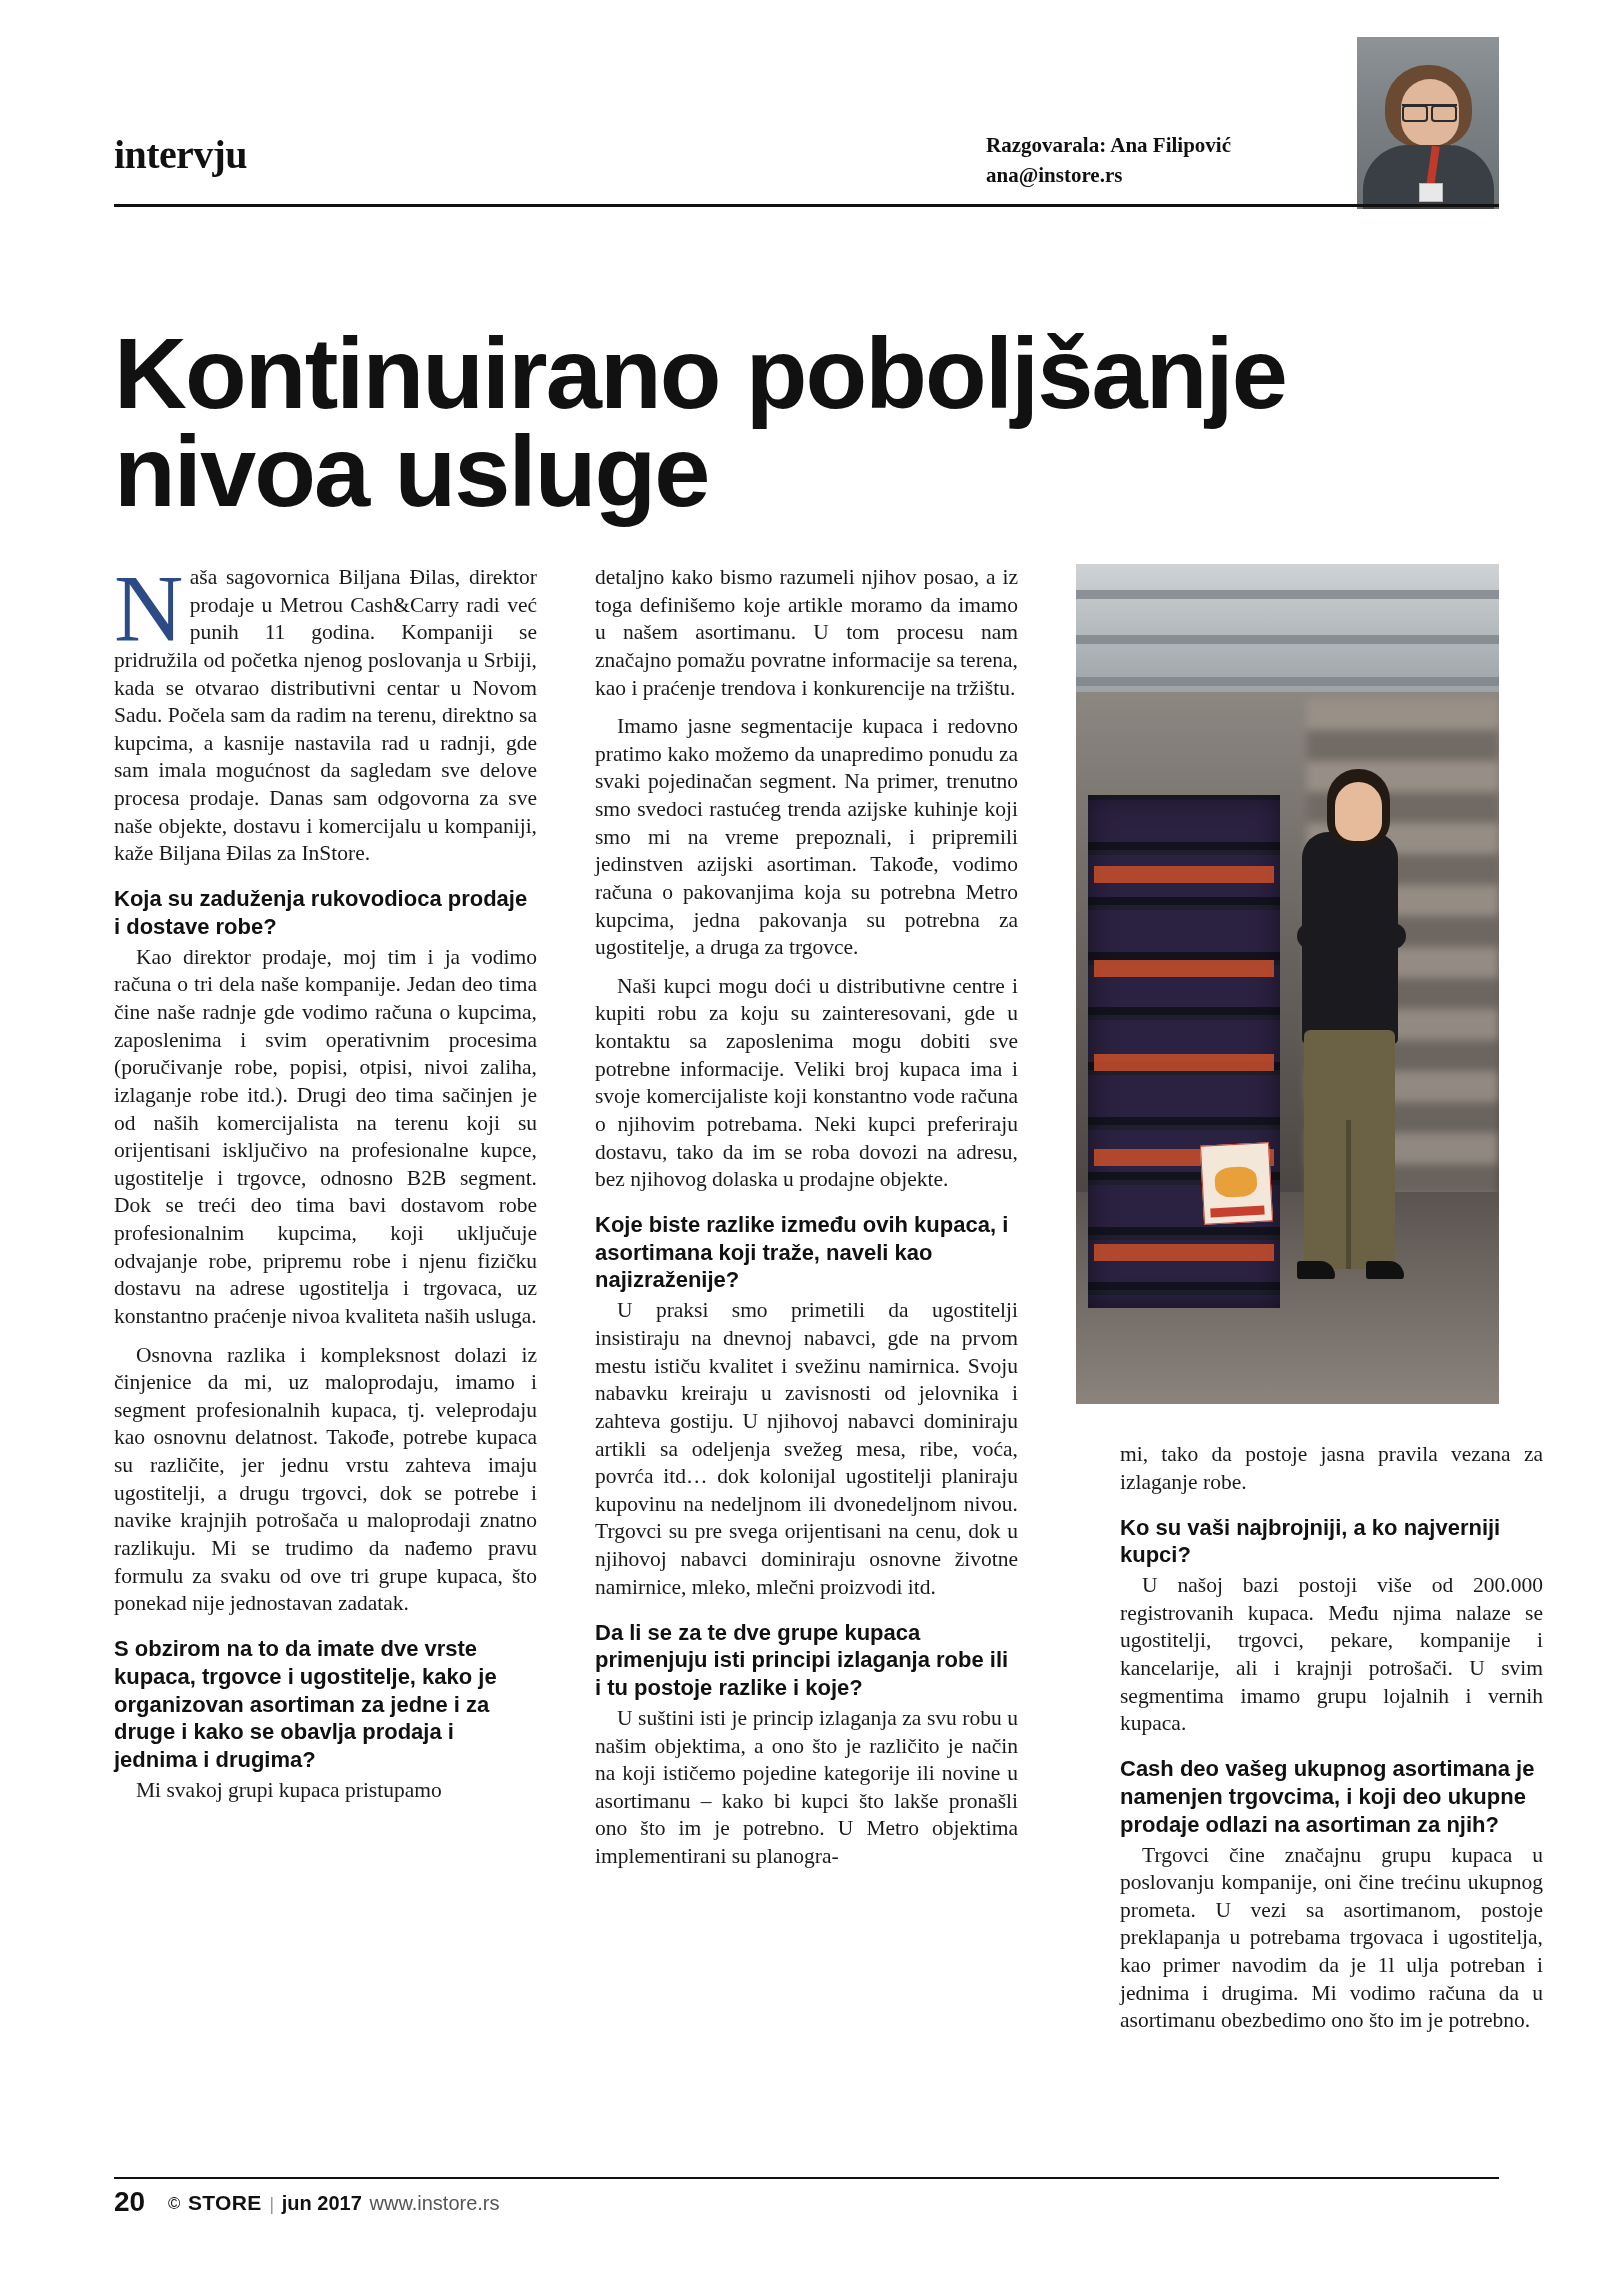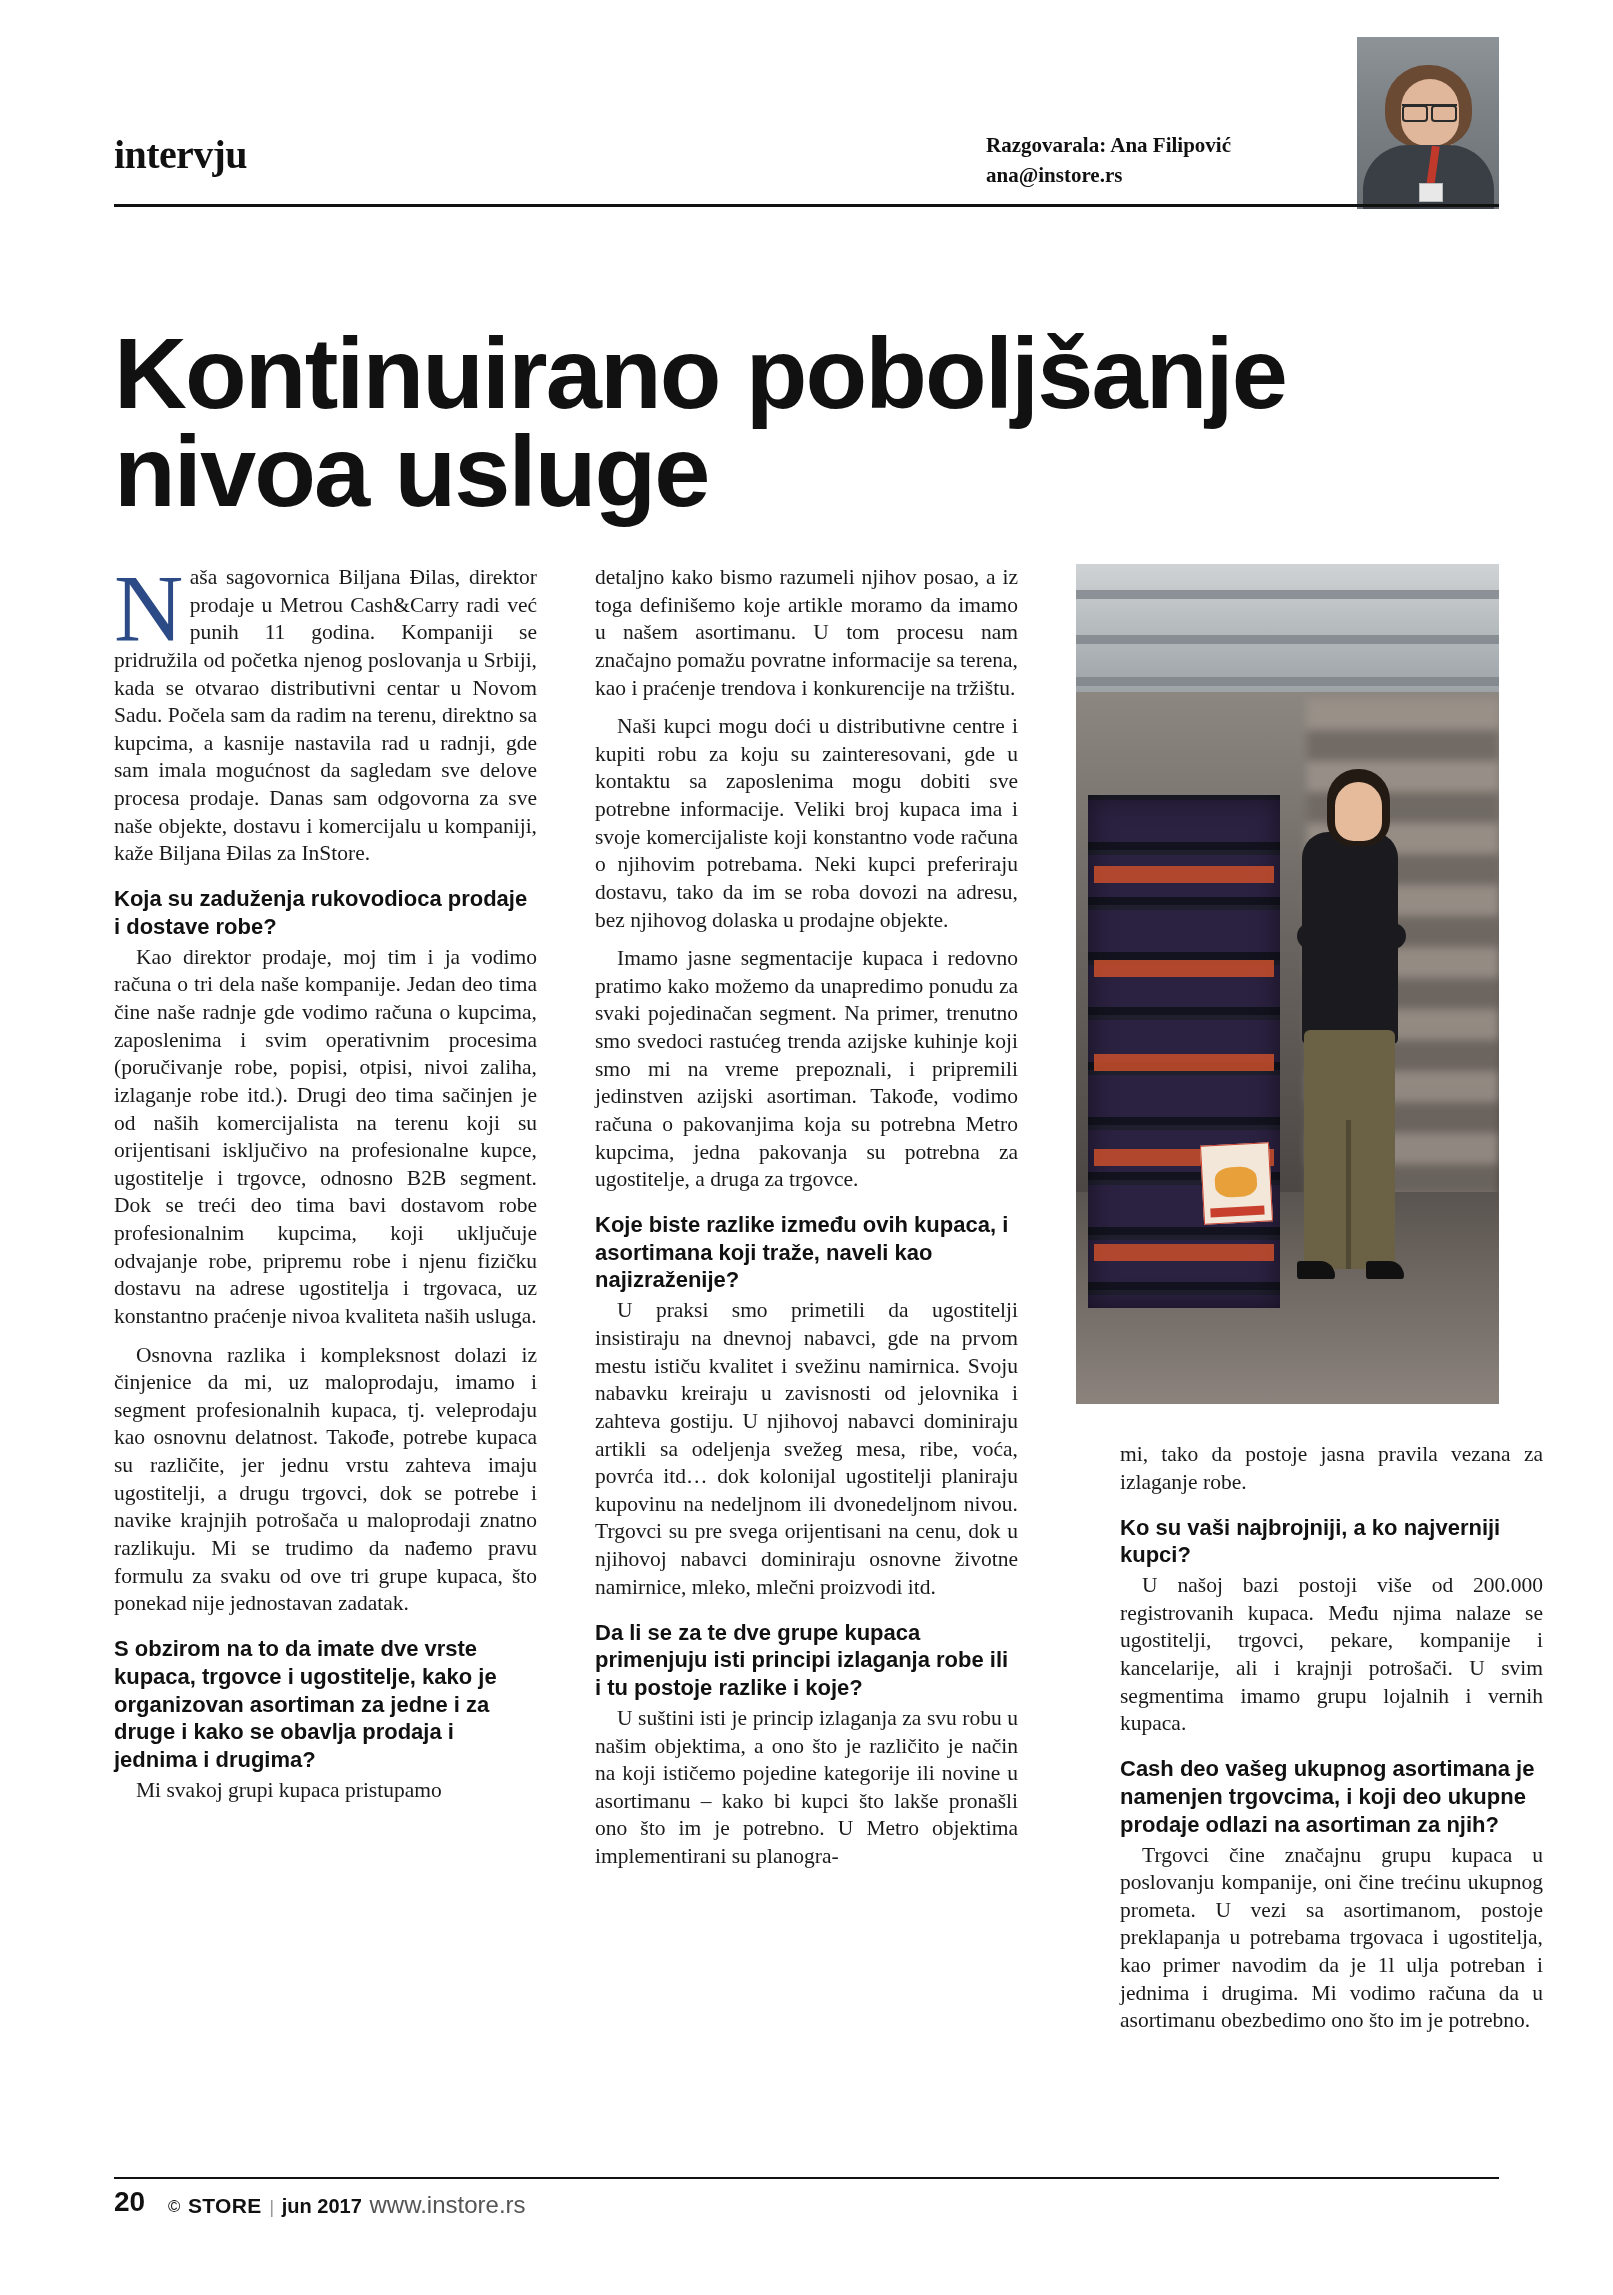--- a/index.html
+++ b/index.html
@@ -282,21 +282,21 @@
     position: relative;
     top: -1.3px;
   }
   .footer-brand .store {
     font-size: 21px;
     font-weight: 700;
     letter-spacing: 0.3px;
   }
   .footer-brand .sep { color: #999; font-size: 19px; }
   .footer-brand .issue { font-size: 20px; font-weight: 700; }
-  .footer-brand .url { font-size: 24px; color: #555; font-weight: 400; }
+  .footer-brand .url { font-size: 20px; color: #555; font-weight: 400; }
 </style>
 </head>
 <body>
 
 <div class="page">
 
   <div class="masthead">
     <div class="kicker">intervju</div>
     <div class="byline">
       <div>Razgovarala: Ana Filipović</div>
@@ -350,22 +350,22 @@
   <div class="col" id="col1">
       <p class="first"><span class="dropcap">N</span>aša sagovornica Biljana Đilas, direktor prodaje u Metrou Cash&amp;Carry radi već punih 11 godina. Kompaniji se pridružila od početka njenog poslovanja u Srbiji, kada se otvarao distributivni centar u Novom Sadu. Počela sam da radim na terenu, direktno sa kupcima, a kasnije nastavila rad u radnji, gde sam imala mogućnost da sagledam sve delove procesa prodaje. Danas sam odgovorna za sve naše objekte, dostavu i komercijalu u kompaniji, kaže Biljana Đilas za InStore.</p>
       <h3>Koja su zaduženja rukovodioca prodaje i dostave robe?</h3>
       <p>Kao direktor prodaje, moj tim i ja vodimo računa o tri dela naše kompanije. Jedan deo tima čine naše radnje gde vodimo računa o kupcima, zaposlenima i svim operativnim procesima (poručivanje robe, popisi, otpisi, nivoi zaliha, izlaganje robe itd.). Drugi deo tima sačinjen je od naših komercijalista na terenu koji su orijentisani isključivo na profesionalne kupce, ugostitelje i trgovce, odnosno B2B segment. Dok se treći deo tima bavi dostavom robe profesionalnim kupcima, koji uključuje odvajanje robe, pripremu robe i njenu fizičku dostavu na adrese ugostitelja i trgovaca, uz konstantno praćenje nivoa kvaliteta naših usluga.</p>
       <p>Osnovna razlika i kompleksnost dolazi iz činjenice da mi, uz maloprodaju, imamo i segment profesionalnih kupaca, tj. veleprodaju kao osnovnu delatnost. Takođe, potrebe kupaca su različite, jer jednu vrstu zahteva imaju ugostitelji, a drugu trgovci, dok se potrebe i navike krajnjih potrošača u maloprodaji znatno razlikuju. Mi se trudimo da nađemo pravu formulu za svaku od ove tri grupe kupaca, što ponekad nije jednostavan zadatak.</p>
       <h3>S obzirom na to da imate dve vrste kupaca, trgovce i ugostitelje, kako je organizovan asortiman za jedne i za druge i kako se obavlja prodaja i jednima i drugima?</h3>
       <p>Mi svakoj grupi kupaca pristupamo</p>
     </div>
   <div class="col" id="col2">
       <p class="first">detaljno kako bismo razumeli njihov posao, a iz toga definišemo koje artikle moramo da imamo u našem asortimanu. U tom procesu nam značajno pomažu povratne informacije sa terena, kao i praćenje trendova i konkurencije na tržištu.</p>
+      <p>Imamo jasne segmentacije kupaca i redovno pratimo kako možemo da unapredimo ponudu za svaki pojedinačan segment. Na primer, trenutno smo svedoci rastućeg trenda azijske kuhinje koji smo mi na vreme prepoznali, i pripremili jedinstven azijski asortiman. Takođe, vodimo računa o pakovanjima koja su potrebna Metro kupcima, jedna pakovanja su potrebna za ugostitelje, a druga za trgovce.</p>
       <p>Naši kupci mogu doći u distributivne centre i kupiti robu za koju su zainteresovani, gde u kontaktu sa zaposlenima mogu dobiti sve potrebne informacije. Veliki broj kupaca ima i svoje komercijaliste koji konstantno vode računa o njihovim potrebama. Neki kupci preferiraju dostavu, tako da im se roba dovozi na adresu, bez njihovog dolaska u prodajne objekte.</p>
-      <p>Imamo jasne segmentacije kupaca i redovno pratimo kako možemo da unapredimo ponudu za svaki pojedinačan segment. Na primer, trenutno smo svedoci rastućeg trenda azijske kuhinje koji smo mi na vreme prepoznali, i pripremili jedinstven azijski asortiman. Takođe, vodimo računa o pakovanjima koja su potrebna Metro kupcima, jedna pakovanja su potrebna za ugostitelje, a druga za trgovce.</p>
       <h3>Koje biste razlike između ovih kupaca, i asortimana koji traže, naveli kao najizraženije?</h3>
       <p>U praksi smo primetili da ugostitelji insistiraju na dnevnoj nabavci, gde na prvom mestu ističu kvalitet i svežinu namirnica. Svoju nabavku kreiraju u zavisnosti od jelovnika i zahteva gostiju. U njihovoj nabavci dominiraju artikli sa odeljenja svežeg mesa, ribe, voća, povrća itd… dok kolonijal ugostitelji planiraju kupovinu na nedeljnom ili dvonedeljnom nivou. Trgovci su pre svega orijentisani na cenu, dok u njihovoj nabavci dominiraju osnovne životne namirnice, mleko, mlečni proizvodi itd.</p>
       <h3>Da li se za te dve grupe kupaca primenjuju isti principi izlaganja robe ili i tu postoje razlike i koje?</h3>
       <p>U suštini isti je princip izlaganja za svu robu u našim objektima, a ono što je različito je način na koji ističemo pojedine kategorije ili novine u asortimanu – kako bi kupci što lakše pronašli ono što im je potrebno. U Metro objektima implementirani su planogra-</p>
     </div>
   <div class="col" id="col3">
       <p class="first">mi, tako da postoje jasna pravila vezana za izlaganje robe.</p>
       <h3>Ko su vaši najbrojniji, a ko najverniji kupci?</h3>
       <p>U našoj bazi postoji više od 200.000 registrovanih kupaca. Među njima nalaze se ugostitelji, trgovci, pekare, kompanije i kancelarije, ali i krajnji potrošači. U svim segmentima imamo grupu lojalnih i vernih kupaca.</p>
       <h3>Cash deo vašeg ukupnog asortimana je namenjen trgovcima, i koji deo ukupne prodaje odlazi na asortiman za njih?</h3>

